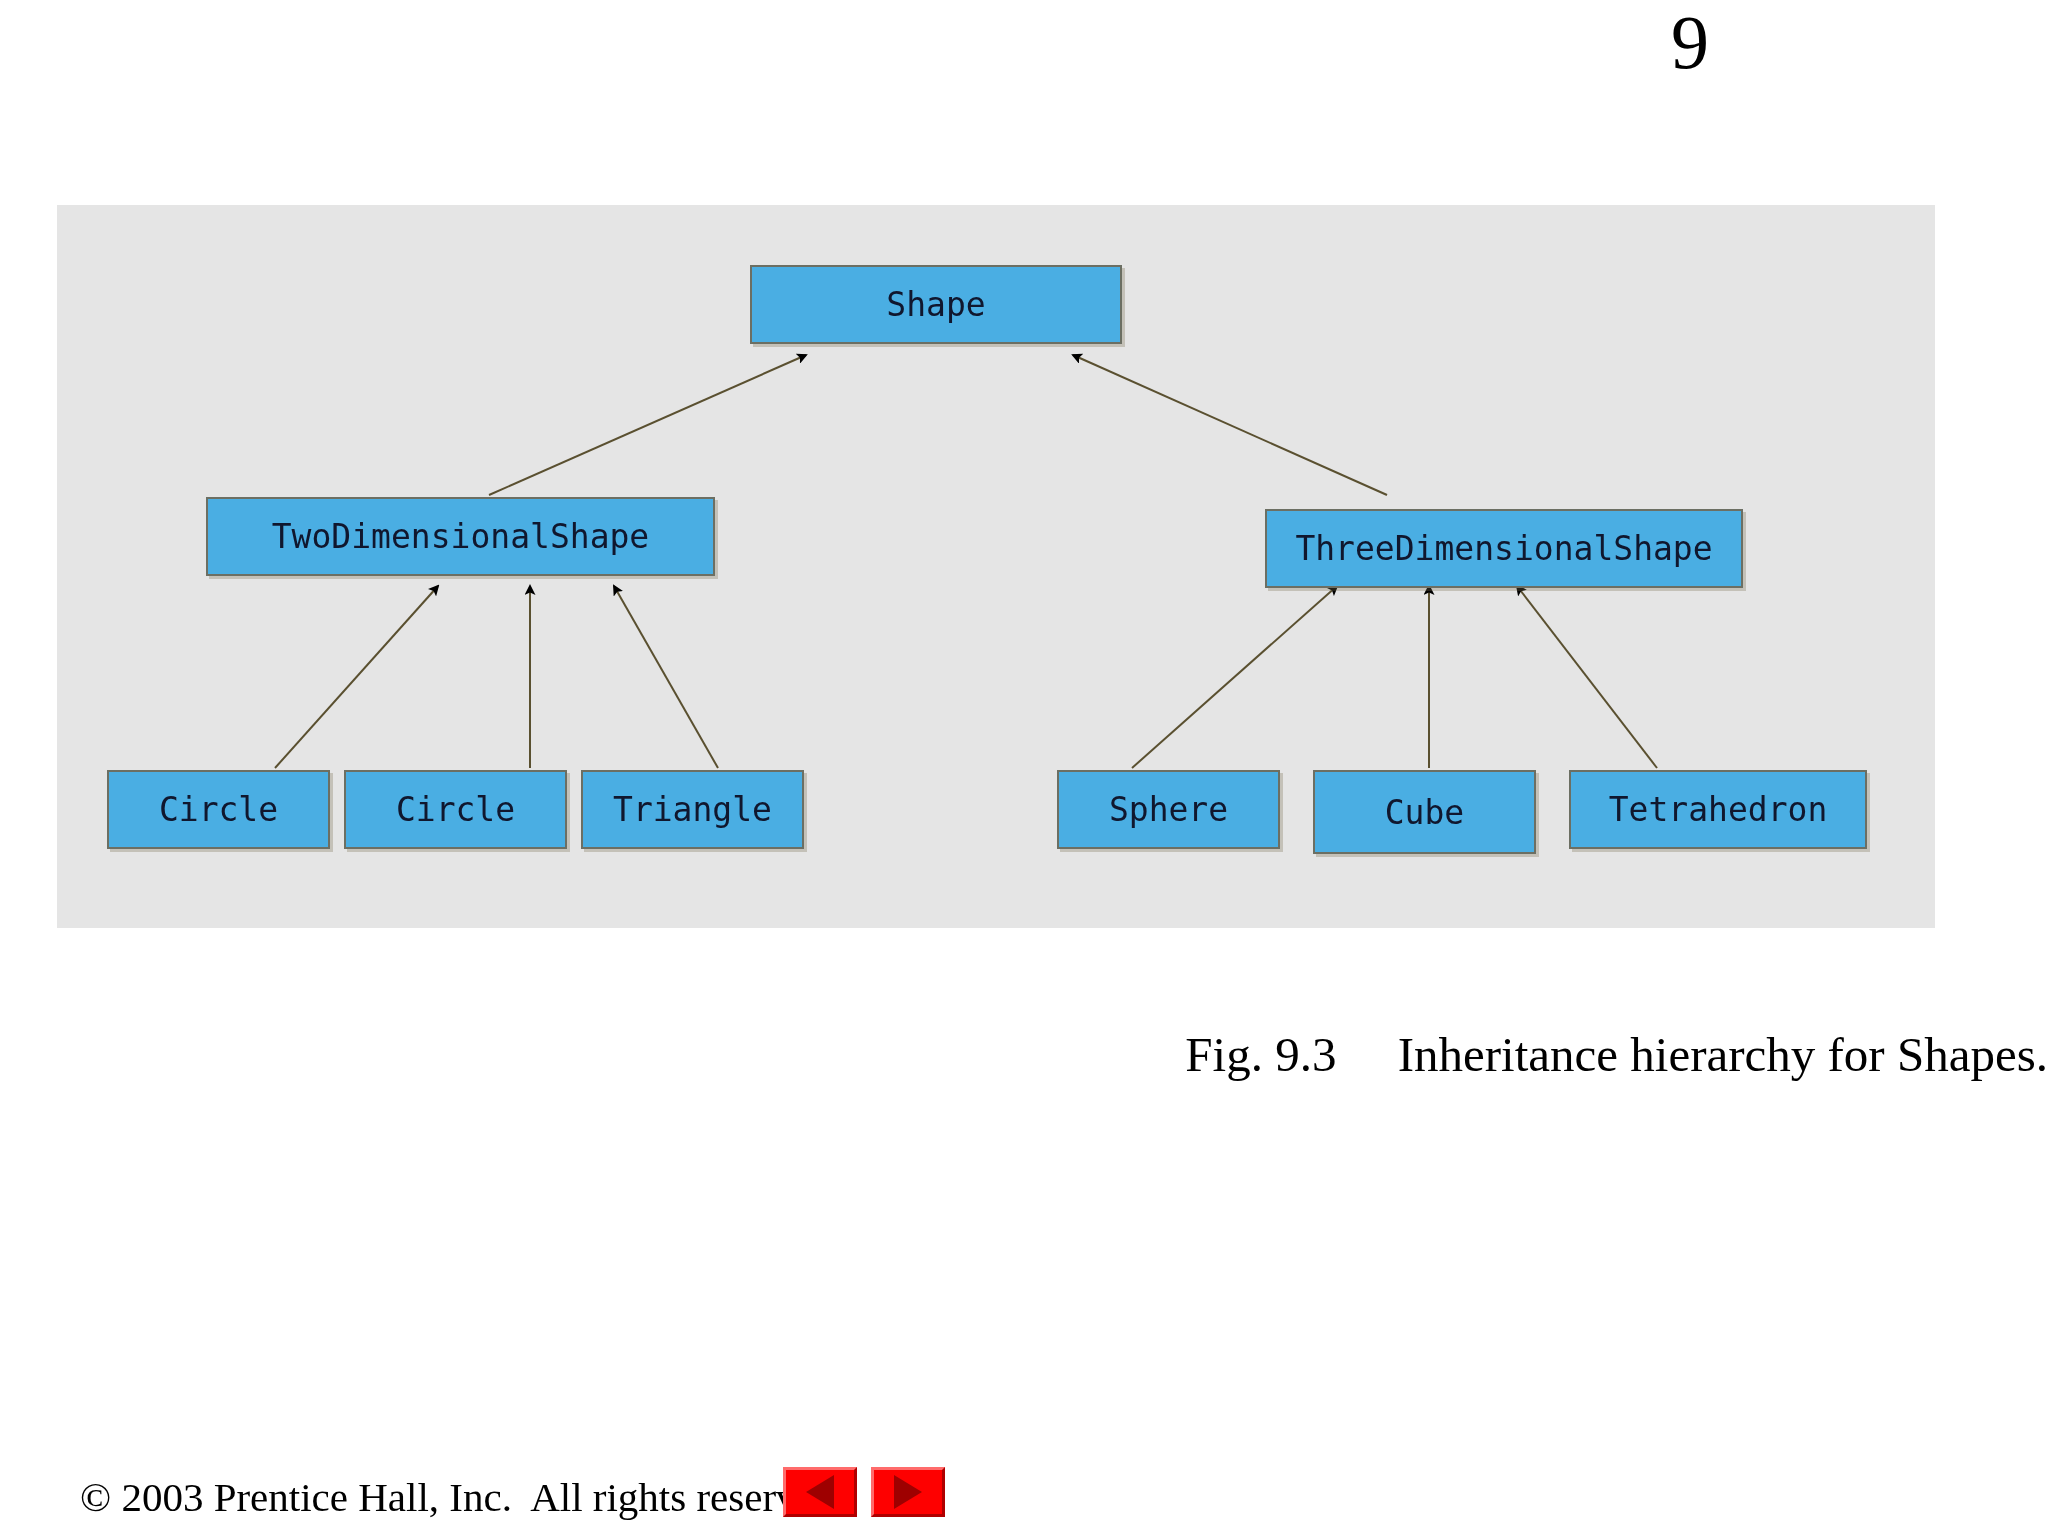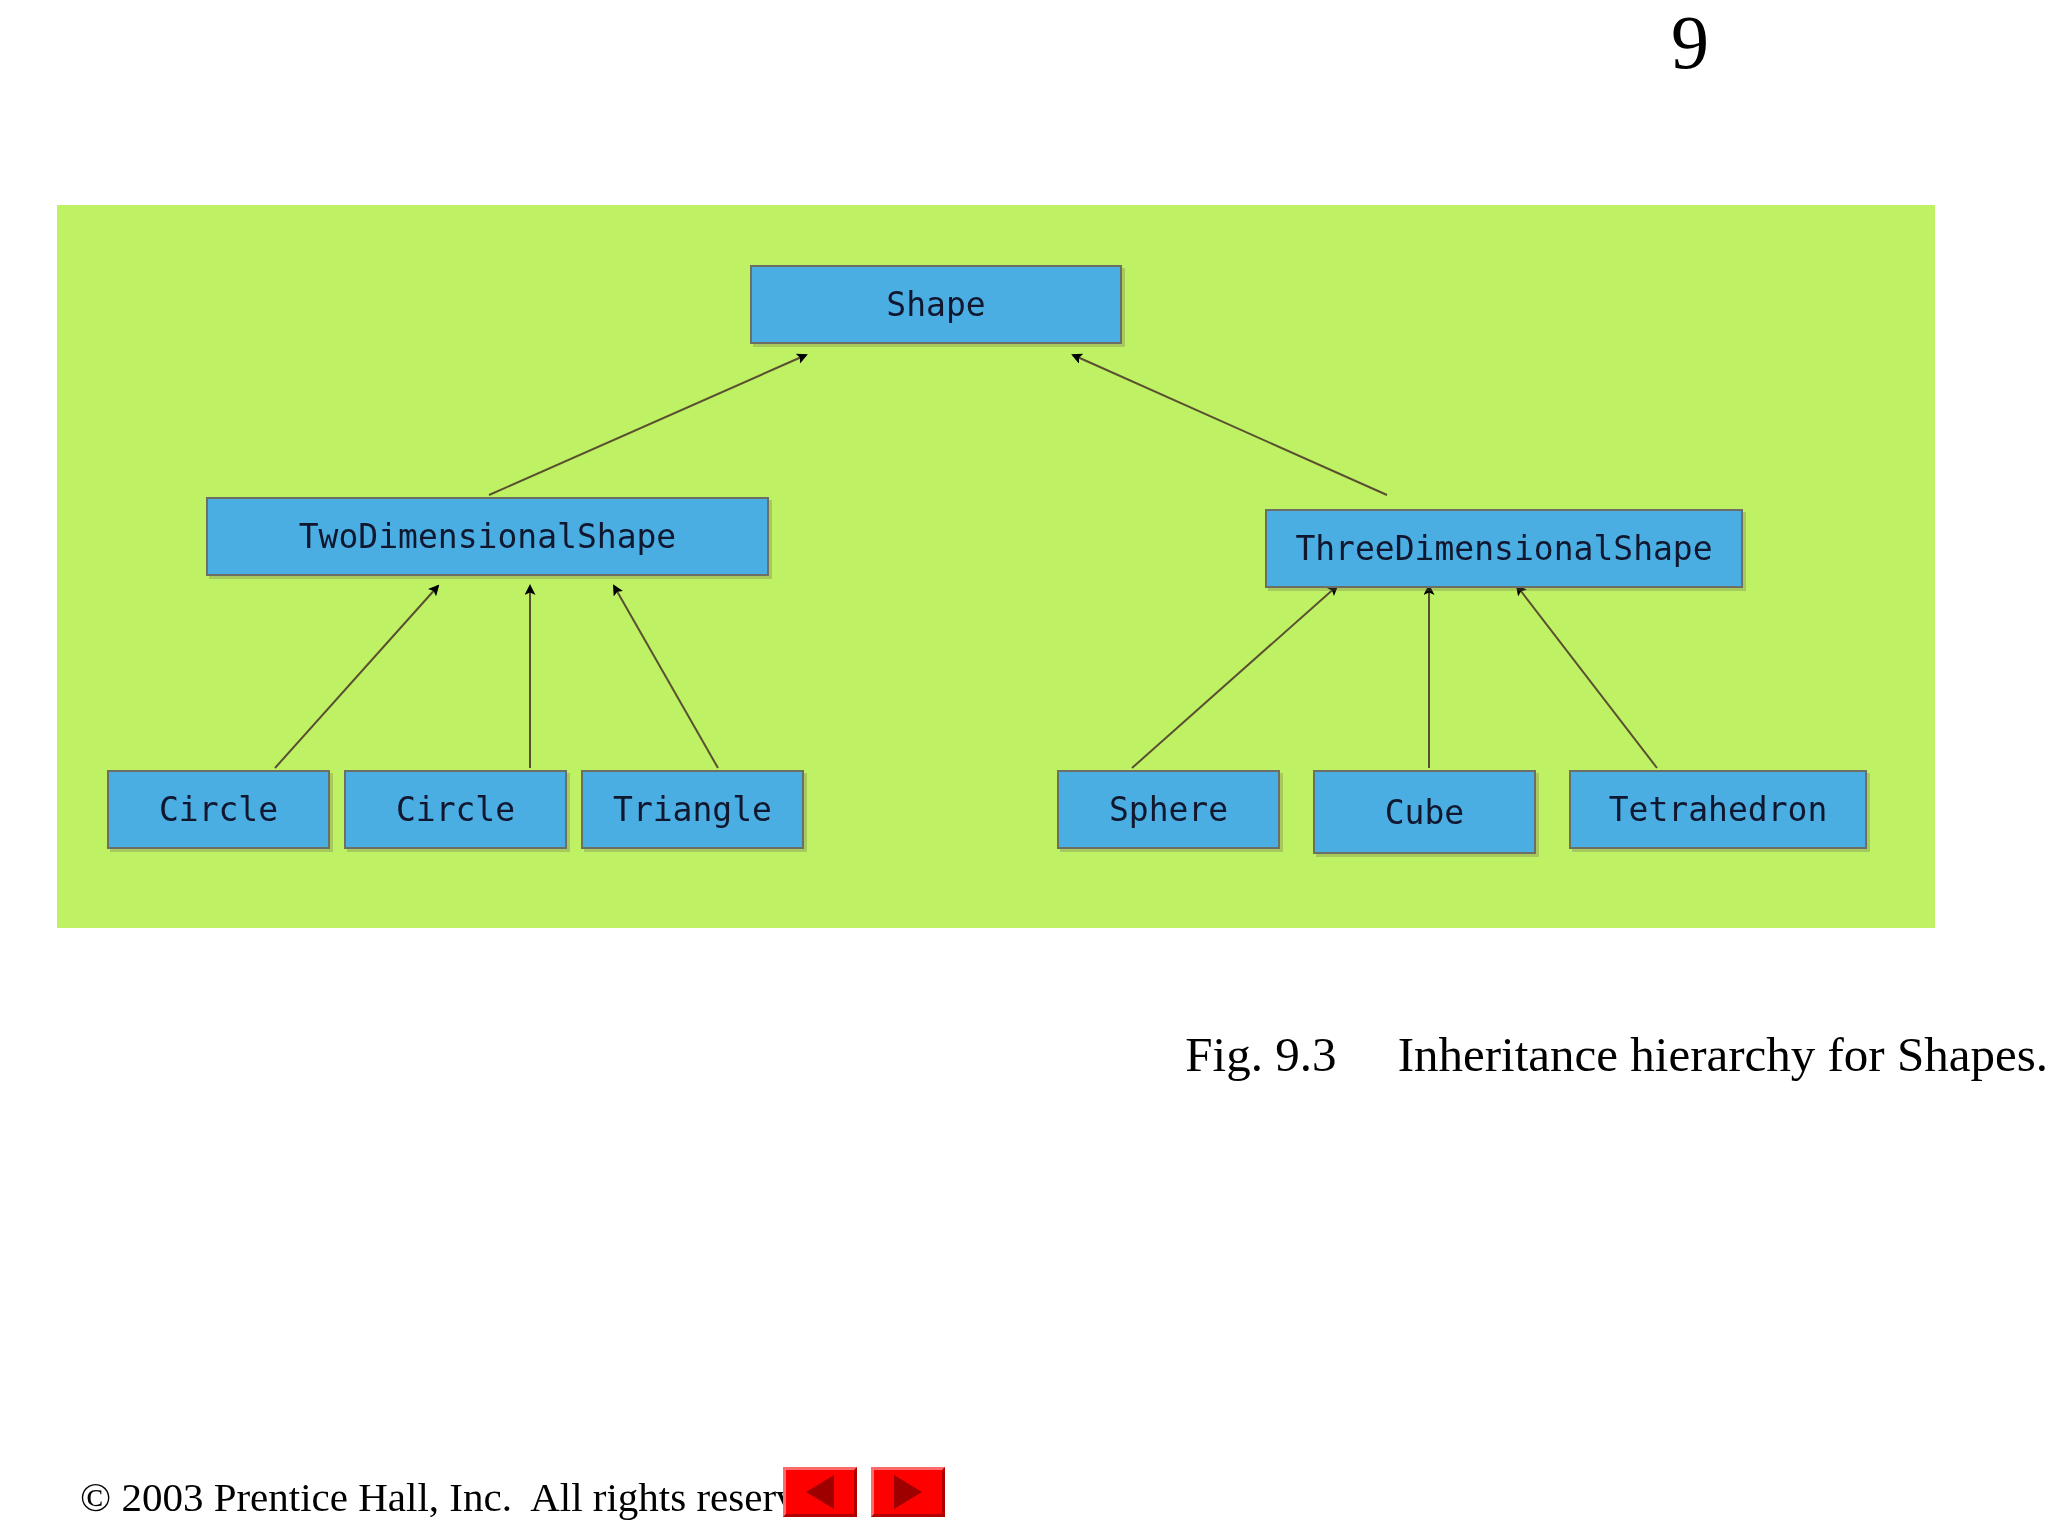--- a/index.html
+++ b/index.html
@@ -28,21 +28,21 @@
     color: #000000;
   }
 
   
   #figure-panel {
     position: absolute;
     left: 57px;
     top: 205px;
     width: 1878px;
     height: 723px;
-    background: #bef264;
+    background: #e5e5e5;
   }
 
   
   #diagram-svg {
     position: absolute;
     left: 0;
     top: 0;
     width: 1878px;
     height: 723px;
     display: block;
@@ -65,21 +65,21 @@
     font-family: "DejaVu Sans Mono", "Liberation Mono", monospace;
     font-size: 33px;
     letter-spacing: 0px;
     white-space: nowrap;
     line-height: 1;
   }
 
   
   #box-shape       { left: 693px;  top: 60px;  width: 372px; height: 79px; }
   
-  #box-two-d       { left: 149px;  top: 292px; width: 563px; height: 79px; }
+  #box-two-d       { left: 149px;  top: 292px; width: 509px; height: 79px; }
   #box-three-d     { left: 1208px; top: 292px; width: 478px; height: 79px; margin-top: 12px; }
   
   #box-circle      { left: 50px;   top: 565px; width: 223px; height: 79px; }
   #box-square      { left: 287px;  top: 565px; width: 223px; height: 79px; }
   #box-triangle    { left: 524px;  top: 565px; width: 223px; height: 79px; }
   #box-sphere      { left: 1000px; top: 565px; width: 223px; height: 79px; align-items: center; }
   #box-cube        { left: 1256px; top: 565px; width: 223px; height: 84px; }
   #box-tetrahedron { left: 1512px; top: 565px; width: 298px; height: 79px; }
 
   

